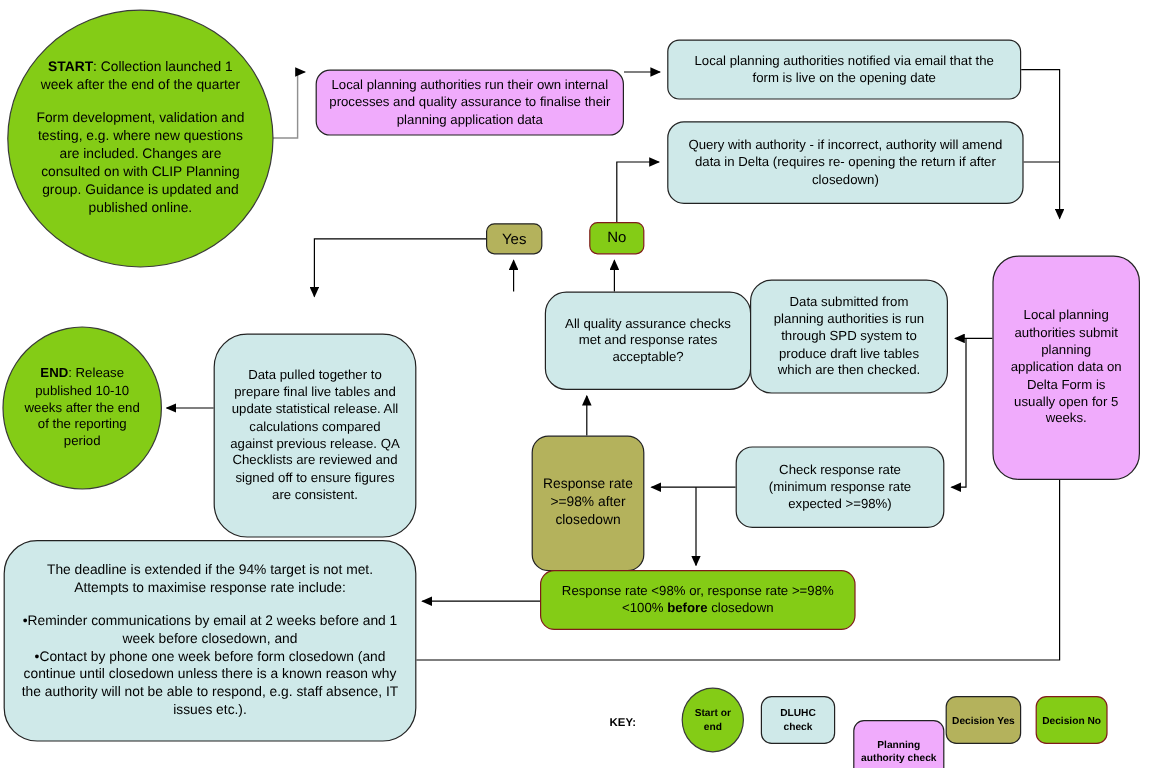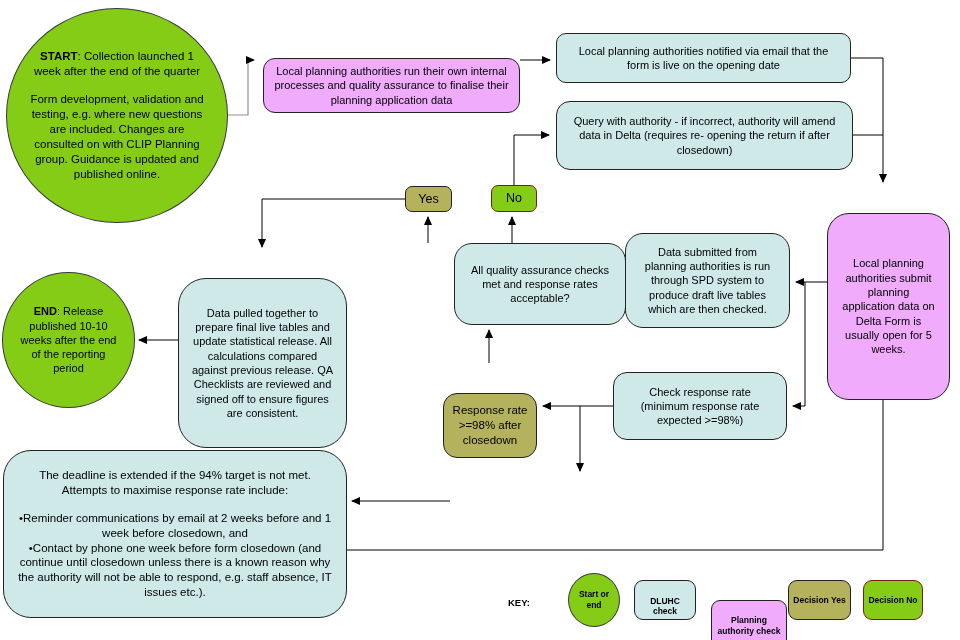--- a/index.html
+++ b/index.html
@@ -91,41 +91,44 @@
   </div>
 
   <div class="node teal" style="left:178px;top:252px;width:169px;height:170px;border-radius:28px;padding:8px 10px;margin-top:26px;">
     <span>Data pulled together to prepare final live tables and update statistical release. All calculations compared against previous release. QA Checklists are reviewed and signed off to ensure figures are consistent.</span>
   </div>
 
   <div class="node pink" style="left:2px;top:272px;width:133px;height:136px;padding:10px 14px;border-color:#3a3a3a;">
     <p><span class="b">END</span><span>: Release published 10-10 weeks after the end of the reporting period</span></p>
   </div>
 
-  <div class="node olive" style="left:443px;top:363px;width:94px;height:65px;border-radius:14px;padding:0 8px;font-size:11.5px;margin-top:30px;">
+  <div class="node olive" style="left:443px;top:363px;width:94px;height:113px;border-radius:14px;padding:0 8px;font-size:11.5px;">
     <span>Response rate &gt;=98% after closedown</span>
   </div>
 
   <div class="node teal" style="left:613px;top:372px;width:174px;height:68px;border-radius:14px;padding:4px 10px;">
     <span>Check response rate (minimum response rate expected &gt;=98%)</span>
   </div>
 
+  <div class="node rednode" style="left:450px;top:475px;width:263px;height:50px;border-radius:12px;padding:4px 16px;">
+    <p><span>Response rate &lt;98%  or, response rate &gt;=98% &lt;100% </span><span class="b">before</span><span> closedown</span></p>
+  </div>
 
   <div class="node teal" style="left:3px;top:450px;width:344px;height:168px;border-radius:28px;padding:8px 14px;font-size:11.5px;">
     <p>The deadline is extended if the 94% target is not met. Attempts to maximise response rate include:</p>
     <p class="gap">•Reminder communications by email at 2 weeks before and 1 week before closedown, and</p>
     <p>•Contact by phone one week before form closedown (and continue until closedown unless there is a known reason why the authority will not be able to respond, e.g. staff absence, IT issues etc.).</p>
   </div>
 
   <div class="legend-label" style="left:508px;top:597px;">KEY:</div>
 
   <div class="node pink legend-item" style="left:568px;top:573px;width:52px;height:54px;border-color:#3a3a3a;">
     <span>Start  or end</span>
   </div>
-  <div class="node teal legend-item" style="left:634px;top:580px;width:62px;height:40px;border-radius:9px;justify-content:flex-end;">
+  <div class="node teal legend-item" style="left:634px;top:580px;width:62px;height:40px;border-radius:9px;">
     <span>DLUHC check</span>
   </div>
   <div class="node gray legend-item" style="left:711px;top:575px;width:76px;height:52px;border-radius:9px;">
     <span>Planning authority check</span>
   </div>
   <div class="node olive legend-item" style="left:788px;top:580px;width:63px;height:40px;border-radius:9px;">
     <span>Decision Yes</span>
   </div>
   <div class="node rednode legend-item" style="left:863px;top:580px;width:60px;height:40px;border-radius:9px;">
     <span>Decision No</span>

